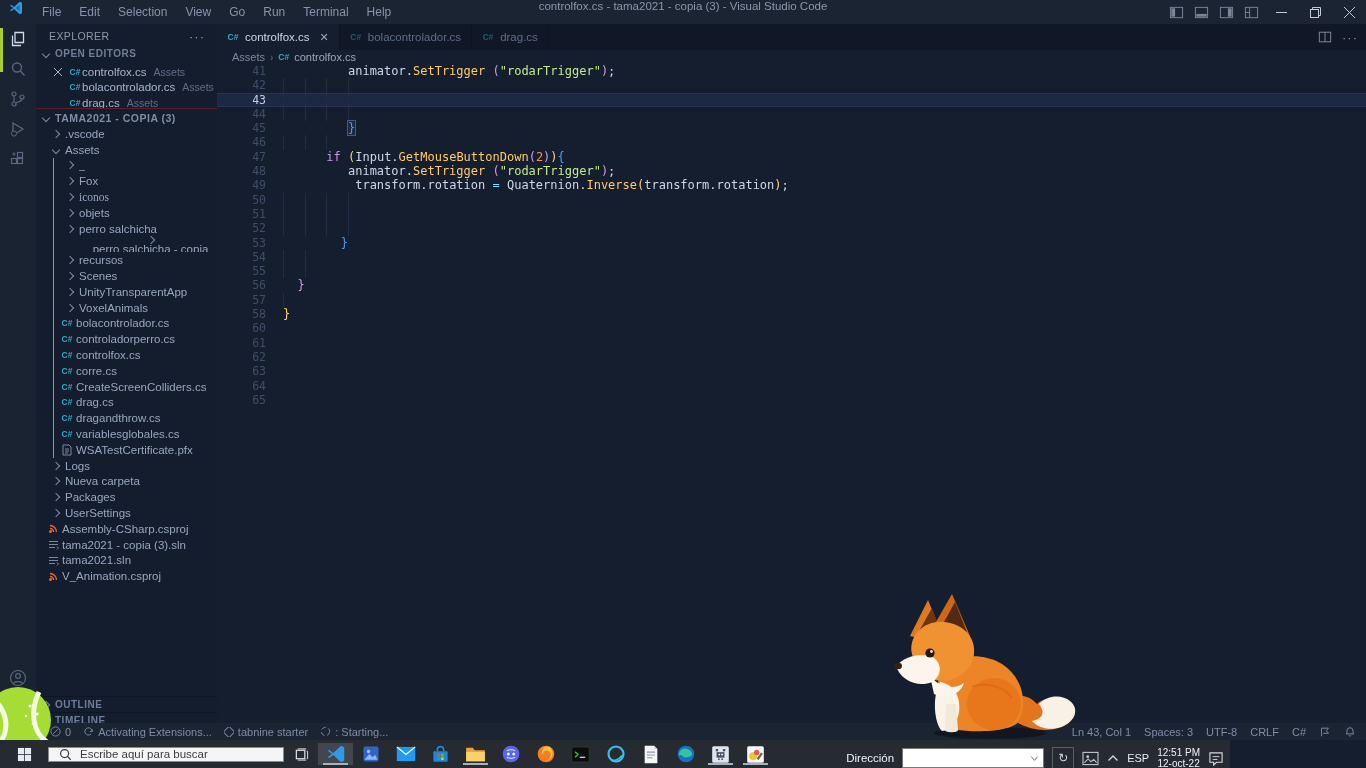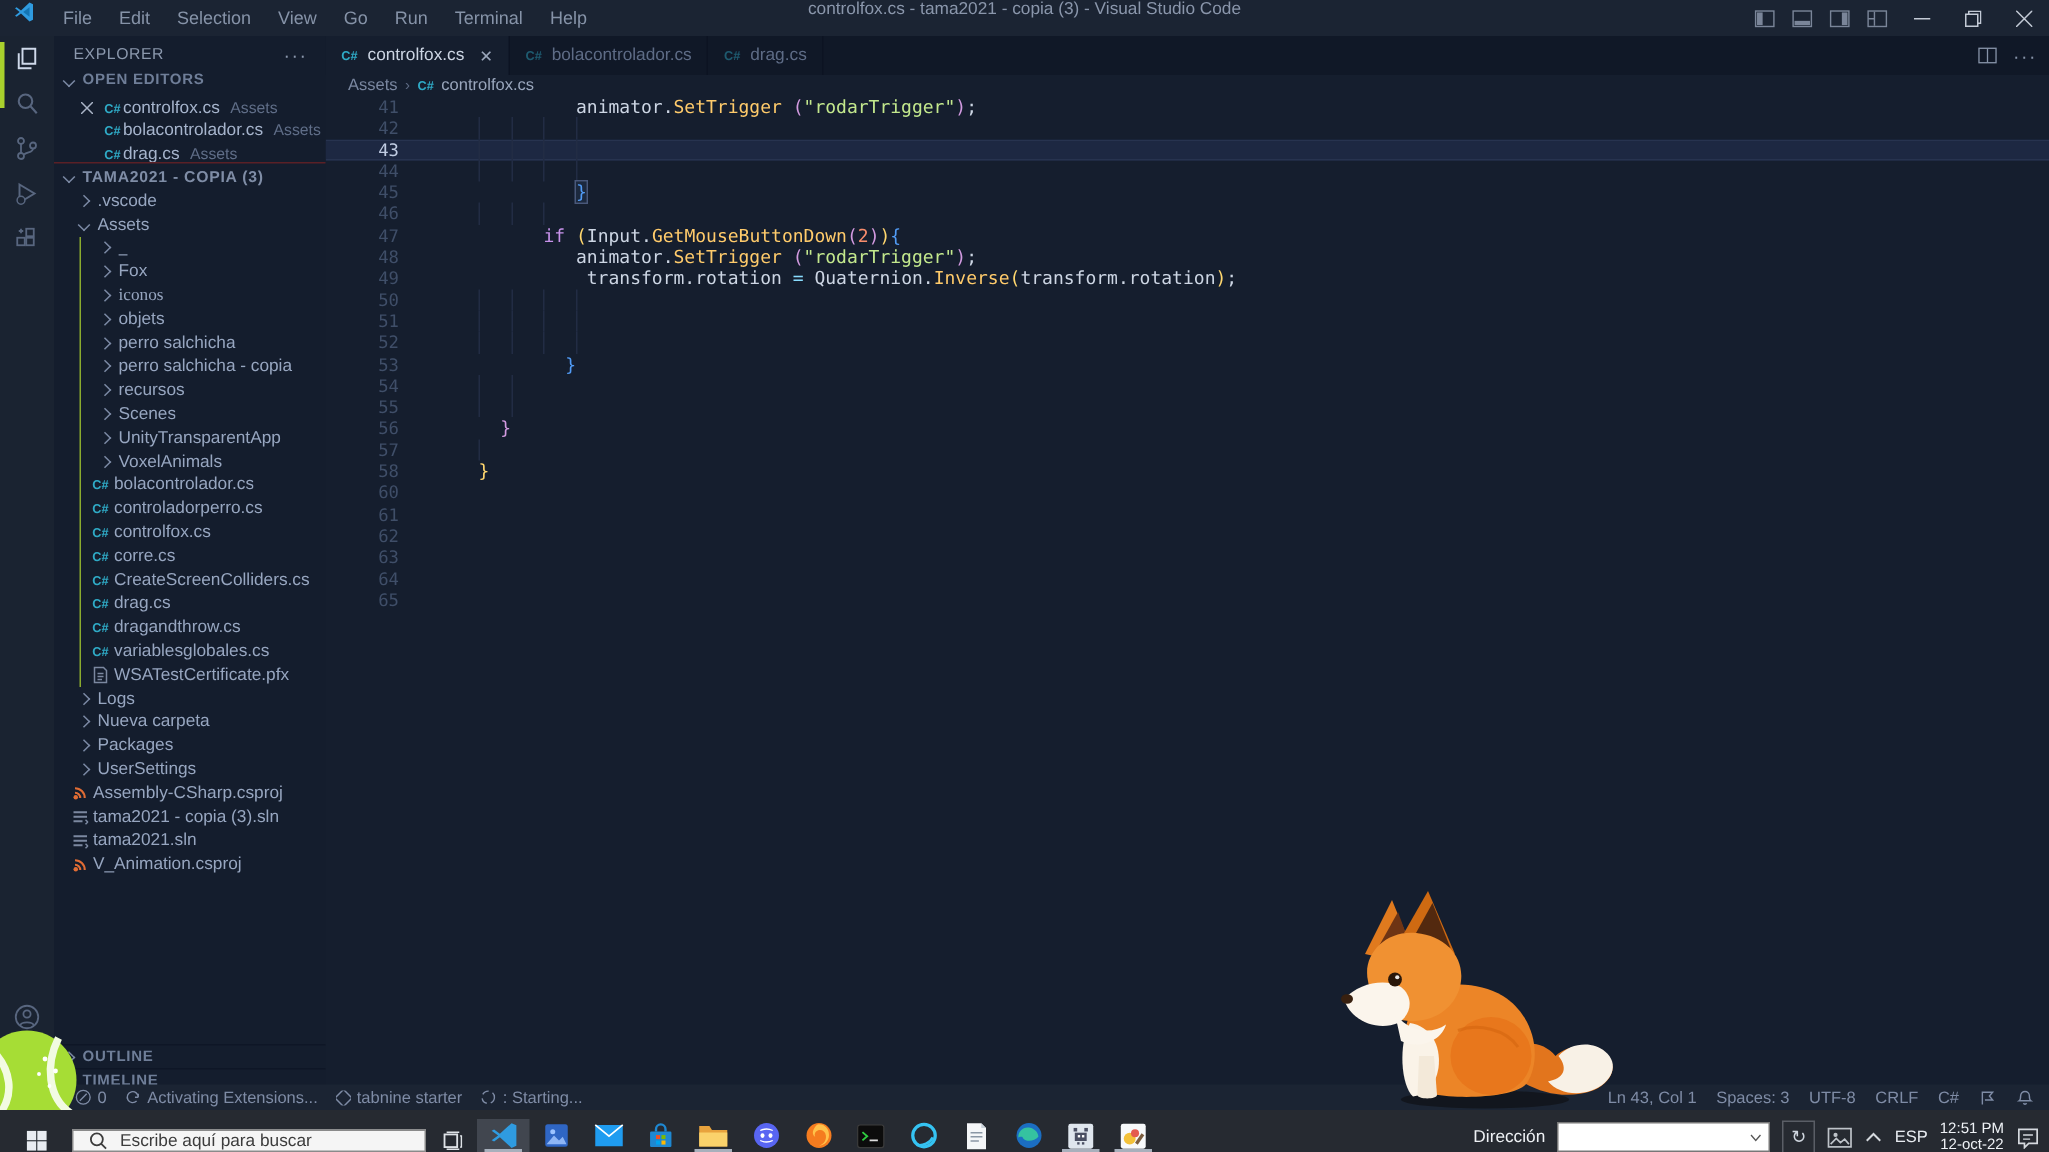--- a/index.html
+++ b/index.html
@@ -46,42 +46,42 @@
   #editor-area{position:absolute;left:217px;top:24px;right:0;bottom:45px;background:#151e2e;}
   #tabsbar{position:absolute;left:0;top:0;right:0;height:26px;background:#101827;display:flex;}
   .tab{display:flex;align-items:center;padding:0 10px;font-size:11.5px;color:#5e6c86;background:#101827;border-right:1px solid #0c1322;gap:6px;}
   .tab.active{background:#151e2e;color:#ccd5e3;}
   .tab .cs-badge{width:12px;}
   .tab-x{font-size:11px;color:#9aa6ba;margin-left:4px;}
   #tab-actions{position:absolute;right:8px;top:0;height:26px;display:flex;align-items:center;gap:10px;color:#8693a8;}
   #breadcrumb{position:absolute;left:0;top:26px;right:0;height:14px;display:flex;align-items:center;font-size:11px;color:#7a87a0;padding-left:15px;gap:5px;}
   .bc-sep{color:#5d6a82;font-size:10px;}
   #code{position:absolute;left:0;top:40px;right:0;bottom:0;font-family:"DejaVu Sans Mono",monospace;font-size:12px;}
-  .code-row{position:relative;height:14.3px;line-height:14.3px;display:flex;white-space:pre;gap:36px;}
+  .code-row{position:relative;height:14.3px;line-height:14.3px;display:flex;white-space:pre;}
   .code-row.active{background:#1d2842;box-shadow:inset 0 1px 0 #27334f, inset 0 -1px 0 #27334f;}
   .ln{flex:none;width:49px;text-align:right;color:#3f4e68;font-size:11.5px;}
   .code-row.active .ln{color:#c0cce2;}
   .lc{flex:1;position:relative;margin-left:17px;}
   .guide{position:absolute;top:0;width:1px;height:14.3px;background:#222c44;}
   .tk-fg{color:#cdd6e4;} .tk-fn{color:#ffcb6b;} .tk-str{color:#c3e88d;} .tk-kw{color:#c792ea;}
   .tk-num{color:#f78c6c;} .tk-op{color:#89ddff;}
   .tk-p1{color:#ffd76e;} .tk-p2{color:#d29ae0;} .tk-p3{color:#519bf5;}
   .tk-p3m{color:#519bf5;outline:1px solid #49587a;background:rgba(85,120,185,.12);}
 
   
   #statusbar{position:absolute;left:0;top:723px;width:1366px;height:17px;background:#1b2433;display:flex;align-items:center;font-size:11px;color:#7f8ca6;z-index:3;}
   #sb-left{display:flex;align-items:center;gap:12px;padding-left:50px;}
   #sb-right{margin-left:auto;display:flex;align-items:center;gap:13px;padding-right:10px;}
   .sb-item{display:flex;align-items:center;gap:4px;white-space:nowrap;}
 
   
   #fox,#ball{z-index:6;}
 
   
-  #taskbar{position:absolute;left:0;top:740px;width:1366px;height:28px;background:#262a31;z-index:10;display:flex;align-items:flex-end;}
+  #taskbar{position:absolute;left:0;top:740px;width:1230px;height:28px;background:#262a31;z-index:10;display:flex;align-items:center;}
   #start-btn{width:48px;display:flex;align-items:center;justify-content:center;}
   #search-box{width:236px;background:#f5f5f5;border:1px solid #8a8a8a;display:flex;align-items:center;gap:8px;padding:0 10px;box-sizing:border-box;}
   #search-box span{font-size:11.5px;color:#3c3c3c;}
   #taskview-btn{width:34px;display:flex;align-items:center;justify-content:center;}
   .tb-app{position:relative;width:35px;display:flex;align-items:center;justify-content:center;}
   .tb-app.tb-active{background:#41464f;}
   .tb-app .underline{position:absolute;bottom:0;left:5px;right:5px;height:2px;background:#a8b0bc;}
   #tray{position:absolute;right:0;top:4px;height:28px;display:flex;align-items:center;gap:8px;padding-right:6px;color:#e8ecf1;}
   #addr-label{font-size:11.5px;color:#eef1f5;}
   #addr-input{width:142px;height:20px;background:#fff;border:1px solid #777;display:flex;align-items:center;justify-content:flex-end;padding-right:4px;box-sizing:border-box;}
@@ -237,21 +237,21 @@
           <span class="tree-label">iconos</span>
         </div>
         <div class="tree-row" style="top: 79px; padding-left: 24px;">
           <span class="chev"></span>
           <span class="tree-label">objets</span>
         </div>
         <div class="tree-row" style="top: 94.8px; padding-left: 24px;">
           <span class="chev"></span>
           <span class="tree-label">perro salchicha</span>
         </div>
-        <div class="tree-row" style="top: 110.6px; padding-left: 24px;">
+        <div class="tree-row" style="top: 110.6px; padding-left: 24px; flex-direction: column;">
           <span class="chev"></span>
           <span class="tree-label">perro salchicha - copia</span>
         </div>
         <div class="tree-row" style="top: 126.4px; padding-left: 24px;">
           <span class="chev"></span>
           <span class="tree-label">recursos</span>
         </div>
         <div class="tree-row" style="top: 142.2px; padding-left: 24px;">
           <span class="chev"></span>
           <span class="tree-label">Scenes</span>

